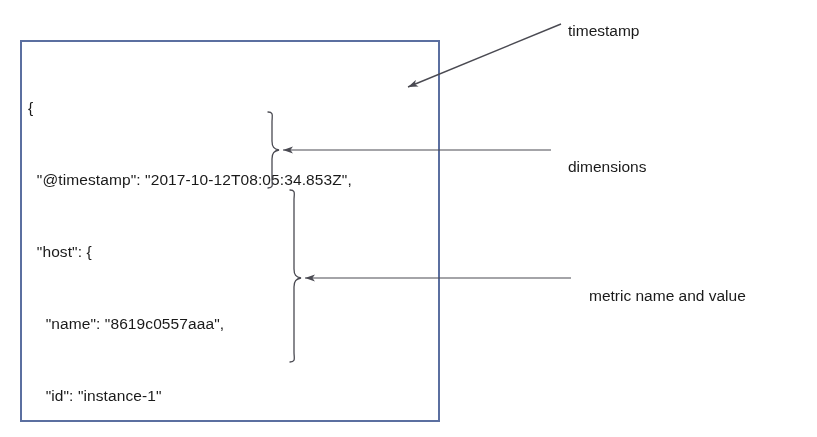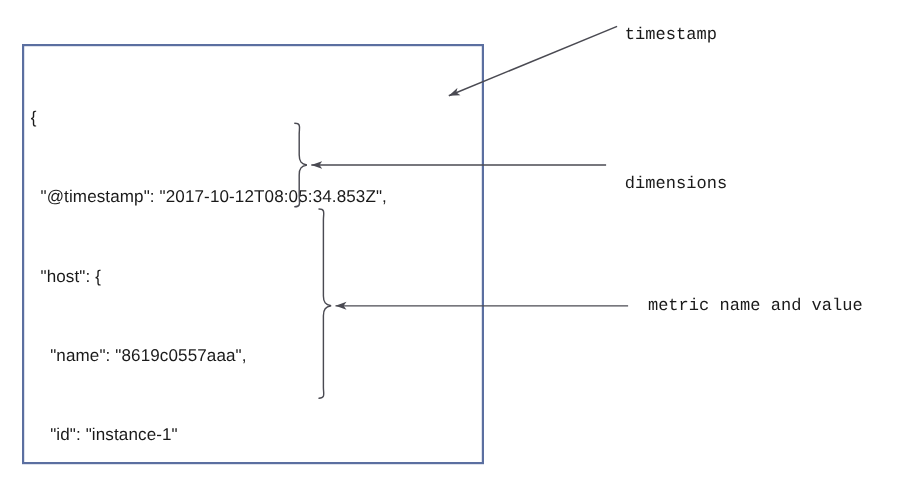--- a/index.html
+++ b/index.html
@@ -41,28 +41,28 @@
     letter-spacing: 0.1px;
   }
   .code-line {
     height: 24px;
     white-space: pre;
   }
 
   
   .annot-label {
     position: absolute;
-    font-family: Liberation Mono, monospace;
+    font-family: Liberation Sans, sans-serif;
     font-size: 15.5px;
     color: #1a1a1a;
     white-space: nowrap;
   }
   #label-timestamp { left: 568px; top: 22px; }
   #label-dimensions { left: 568px; top: 158px; }
-  #label-metric { left: 589px; top: 269px; text-align: center; }
+  #label-metric { left: 589px; top: 287px; text-align: center; }
 
   
   #overlay {
     position: absolute;
     left: 0;
     top: 0;
     width: 817px;
     height: 437px;
     pointer-events: none;
   }

